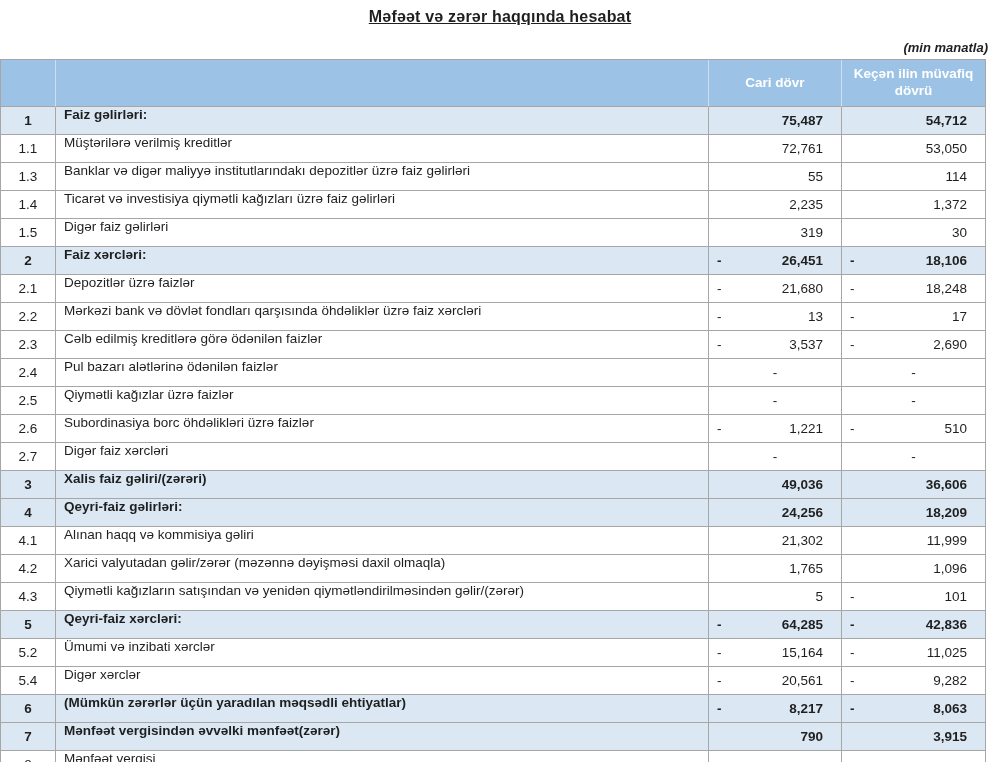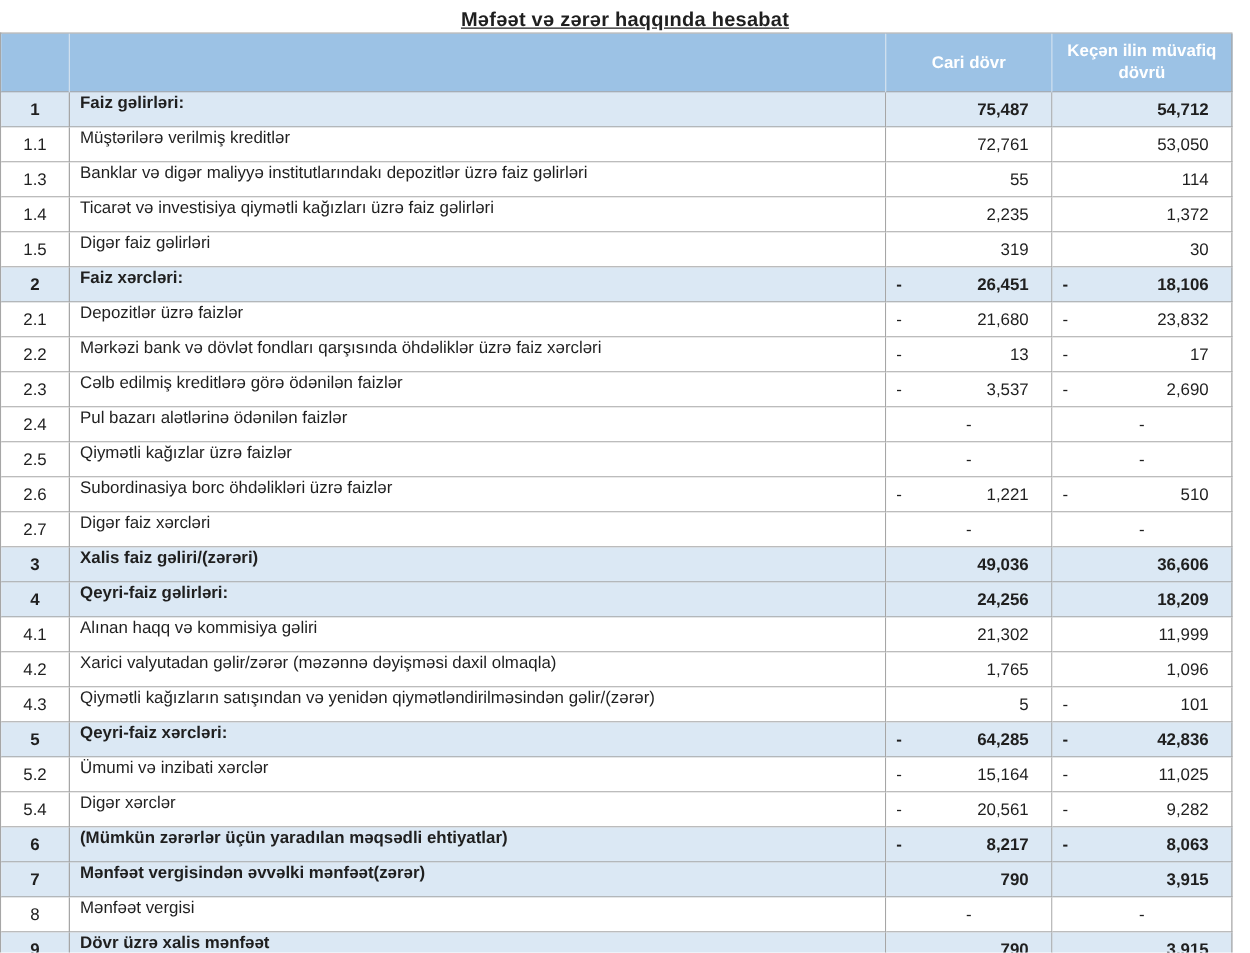--- a/index.html
+++ b/index.html
@@ -80,20 +80,21 @@
   .sign { flex:0 0 auto; }
   .amount { flex:0 0 auto; }
 
   tr.section td { background:var(--section-bg); font-weight:bold; }
 </style>
 </head>
 <body>
 
 <div class="page">
   <div class="title">Məfəət və zərər haqqında hesabat</div>
+  <div class="unit-note">(min manatla)</div>
 
   <table class="pl">
     <colgroup>
       <col class="c-num">
         <col class="c-label">
         <col class="c-cur">
         <col class="c-prev">
     </colgroup>
     <thead>
       <tr>
@@ -205,21 +206,21 @@
           <td class="label">Depozitlər üzrə faizlər</td>
           <td class="val">
             <div class="cellflex">
               <span class="sign">-</span>
               <span class="amount">21,680</span>
             </div>
           </td>
           <td class="val">
             <div class="cellflex">
               <span class="sign">-</span>
-              <span class="amount">23,832</span>
+              <span class="amount">18,248</span>
             </div>
           </td>
         </tr>
         <tr>
           <td class="num">2.2</td>
           <td class="label">Mərkəzi bank və dövlət fondları qarşısında öhdəliklər üzrə faiz xərcləri</td>
           <td class="val">
             <div class="cellflex">
               <span class="sign">-</span>
               <span class="amount">13</span>

